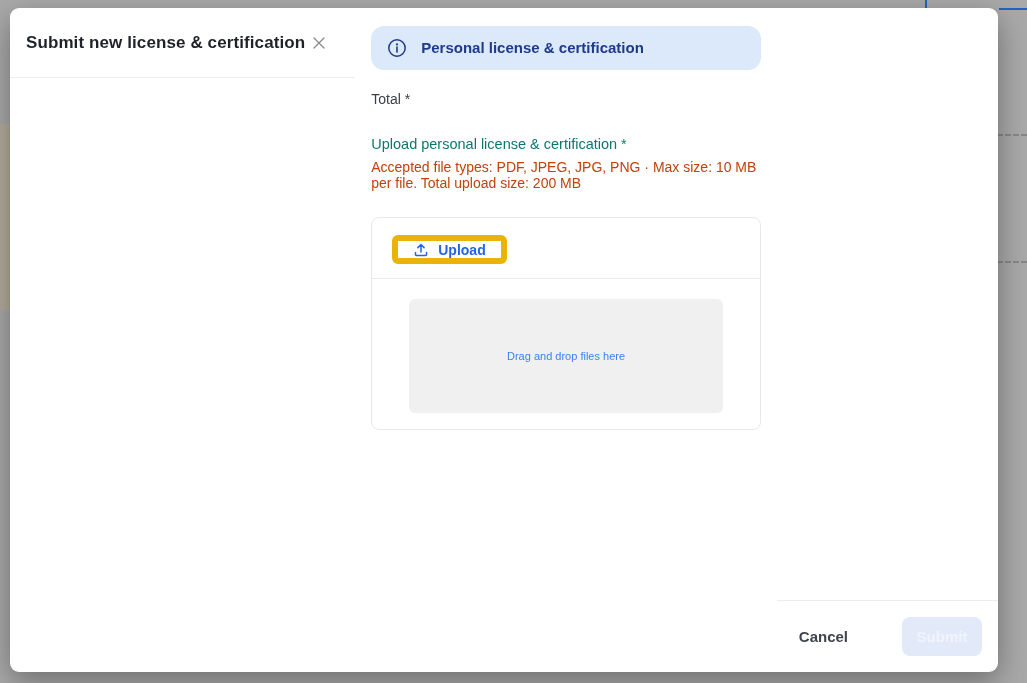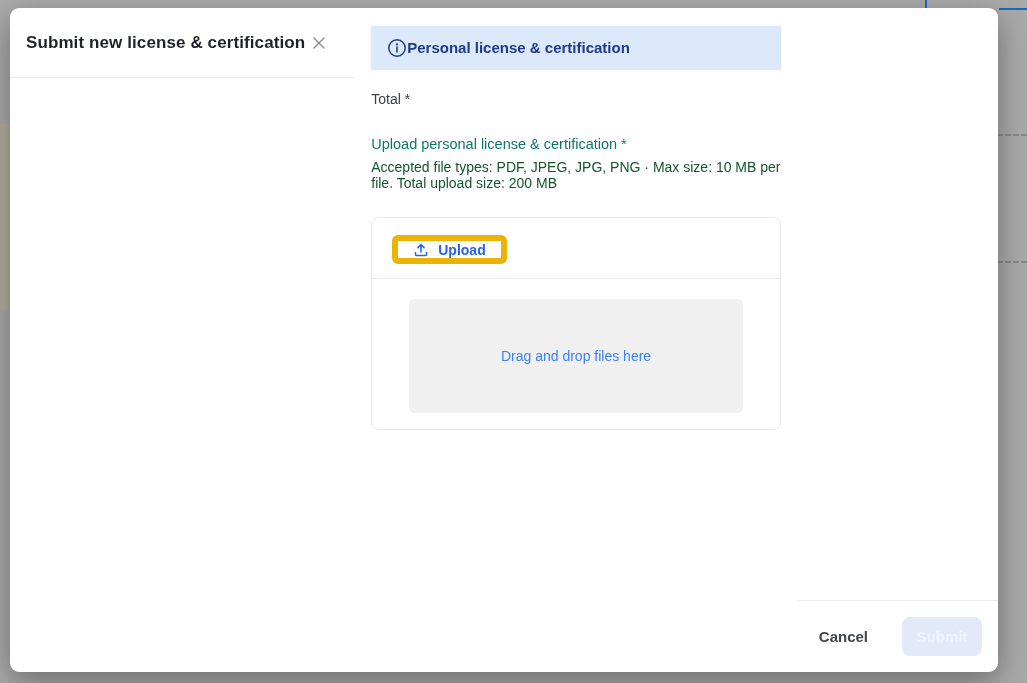--- a/index.html
+++ b/index.html
@@ -42,22 +42,22 @@
   }
   .close-btn {
     width: 28px; height: 28px; border: none; background: transparent;
     display: flex; align-items: center; justify-content: center; cursor: pointer;
   }
 
   .modal-body { flex: 1 1 auto; padding: 18px 16px 0 16px; }
 
   
   .banner {
-    background: #dce9fa; border-radius: 0;
-    padding: 12px 16px; display: flex; align-items: center; 
+    background: #dce9fa; border-radius: 13px;
+    padding: 12px 16px; display: flex; align-items: center; gap: 14px;
     color: #1e3a8a;
   }
   .banner-icon { flex: 0 0 auto; display: flex; }
   .banner-text { font-size: 15px; line-height: 18px; max-width: 900px; }
   .banner-heading { font-weight: bold; font-size: 15px; margin-bottom: 1px; }
 
   
   .field-label {
     margin-top: 21px; font-size: 14px; color: #3a3f45;
   }
@@ -69,21 +69,21 @@
     display: flex; align-items: center; justify-content: space-between;
     padding: 0 16px 0 18px; cursor: pointer;
   }
   .select-value { font-size: 13.5px; color: #33383f; }
 
   
   .upload-label {
     margin-top: 29px; font-size: 14.5px; font-weight: normal; color: #0f766e;
   }
   .upload-helper {
-    margin-top: 7px; font-size: 14px; color: #14532d;
+    margin-top: 7px; font-size: 14px; color: #c2410c;
   }
 
   .upload-card {
     margin-top: 26px; border: 1px solid #e6e8ea; border-radius: 8px;
     background: #fff;
   }
   .upload-card-toolbar {
     padding: 17px 20px 14px 20px; border-bottom: 1px solid #e9eaec;
   }
   .upload-btn {
@@ -91,28 +91,29 @@
     padding: 5px 15px; height: 29px;
     background: #fff; border: 6px solid #eab308; border-radius: 6px;
     color: #2563eb; font-family: "Liberation Sans", sans-serif;
     font-size: 14px; font-weight: bold; cursor: pointer;
   }
   .dropzone-wrap { padding: 20px 37px 16px 37px; }
   .dropzone {
     height: 114px; background: #f0f0f1; border-radius: 6px;
     display: flex; align-items: center; justify-content: center;
   }
-  .dropzone-text { font-size: 14px; color: #3b82f6; }
+  .dropzone-text { font-size: 11px; color: #3b82f6; }
 
   
   .modal-footer {
     flex: 0 0 auto; height: 72px; margin-top: auto;
     border-top: 1px solid #ececec;
     display: flex; align-items: center; justify-content: center;
     padding: 0 16px;
+    gap: 20px;
   }
   .cancel-btn {
     border: none; background: transparent; cursor: pointer;
     font-family: "Liberation Sans", sans-serif;
     font-size: 15px; font-weight: bold; color: #3f444b;
     padding: 8px 6px; margin-right: 28px;
   }
   .submit-btn {
     width: 80px; height: 39px; border: none; border-radius: 8px;
     background: #e2eafa; color: #f0f4fc;

